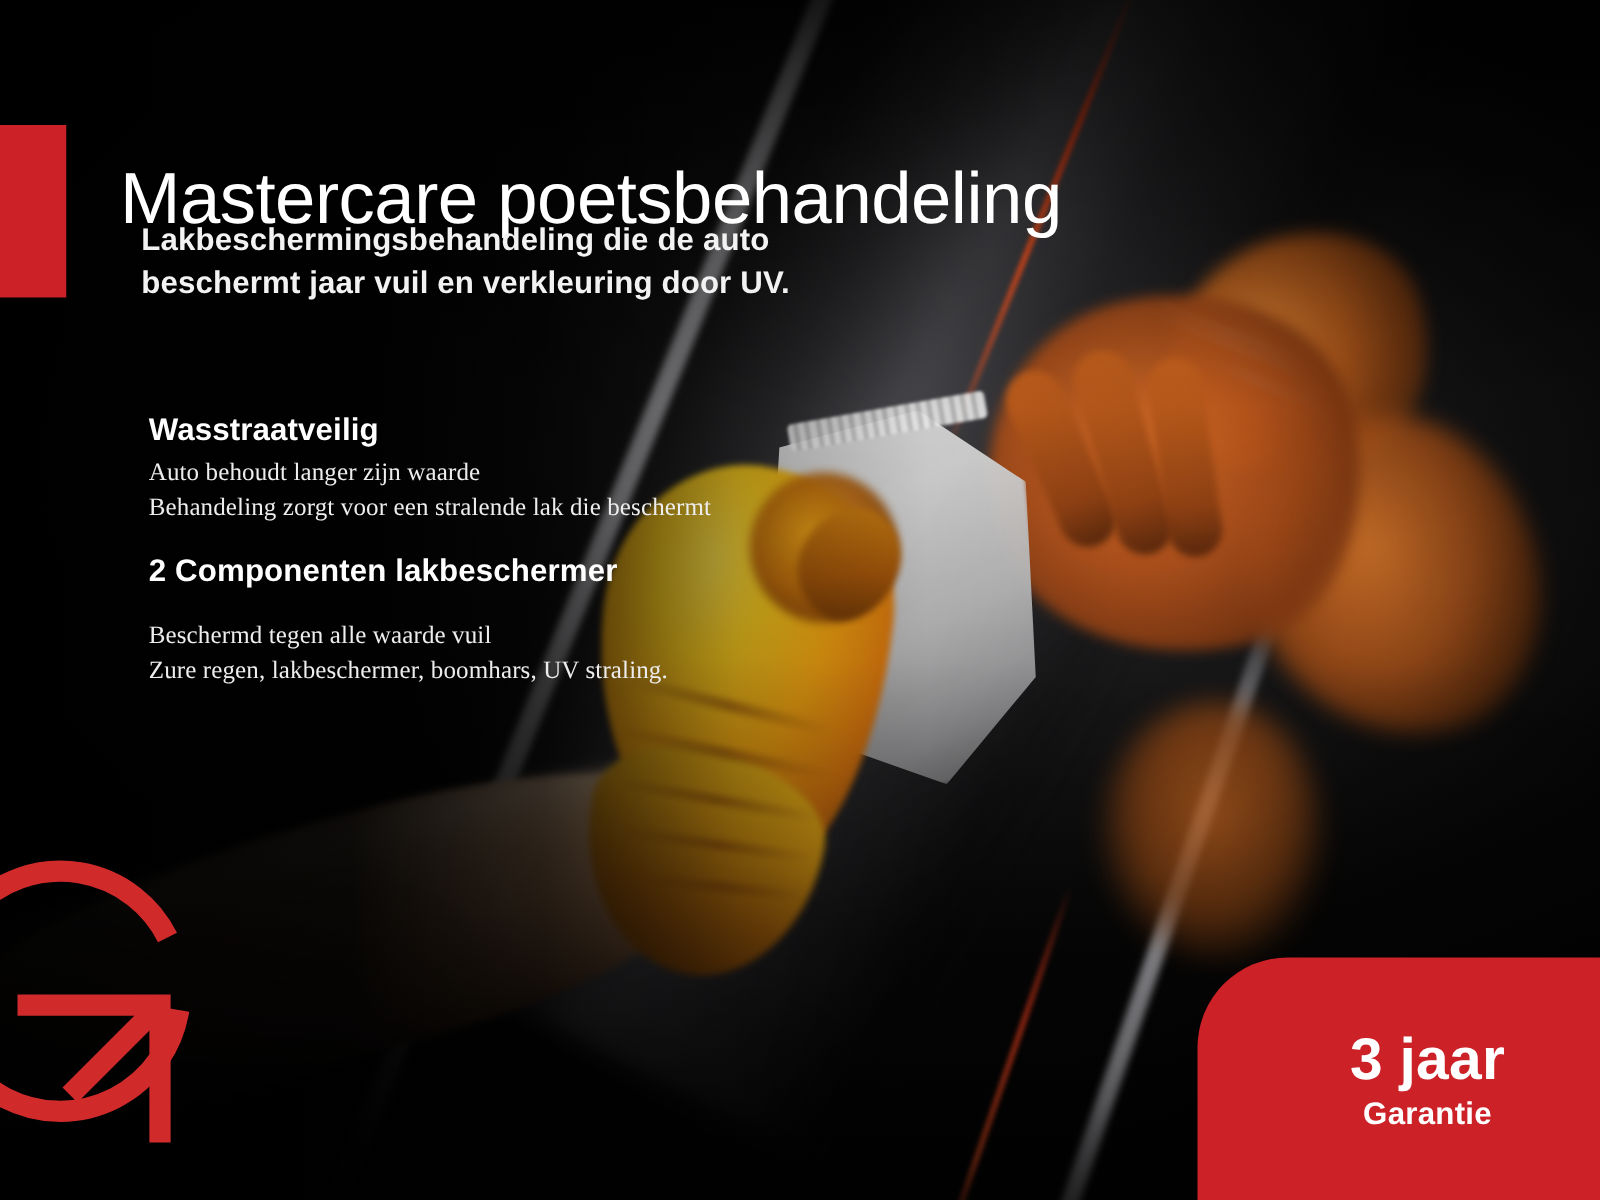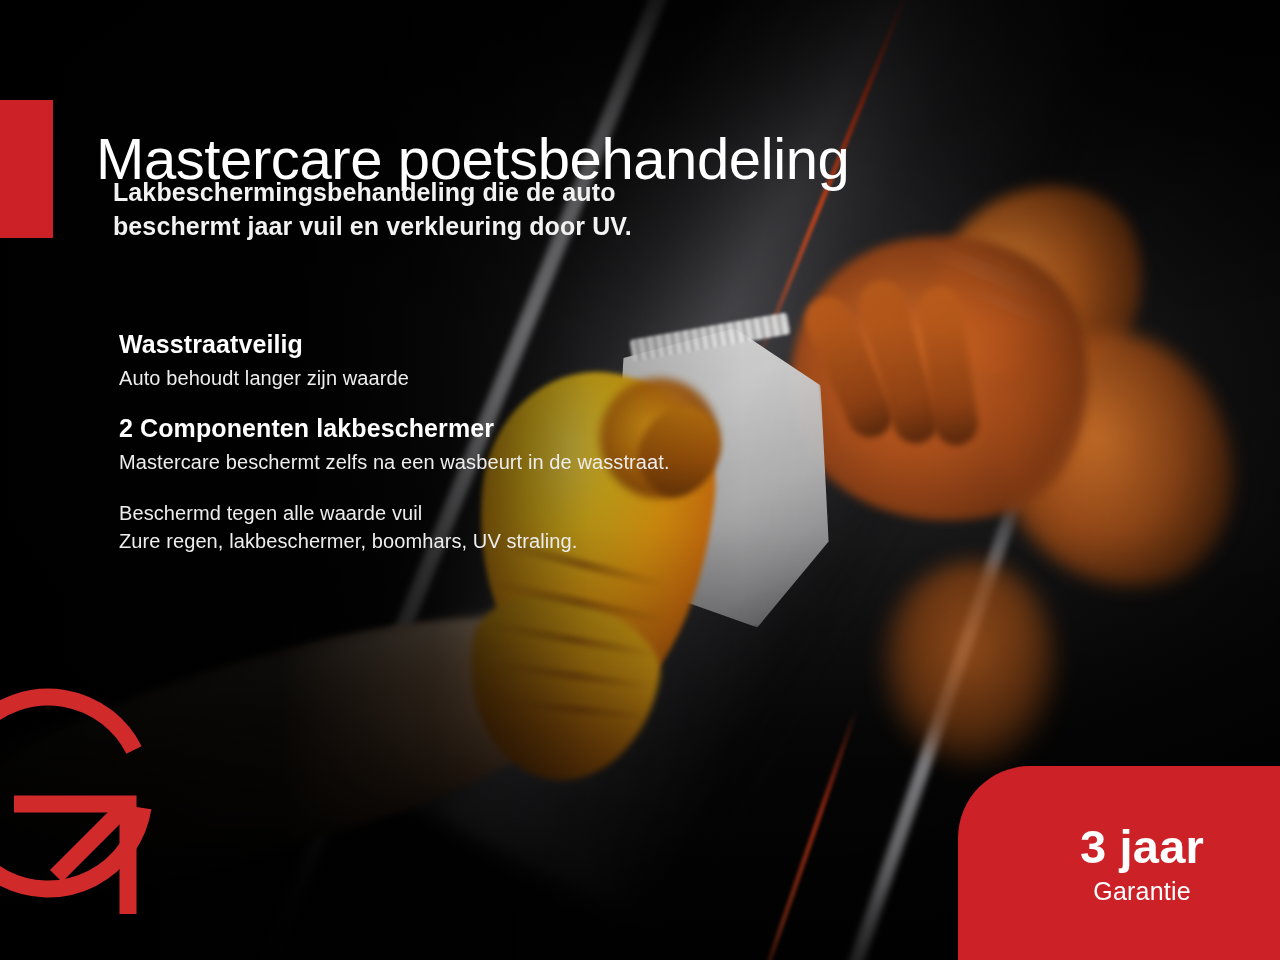--- a/index.html
+++ b/index.html
@@ -386,20 +386,21 @@
     color: #ffffff;
     letter-spacing: 0.1px;
     margin-bottom: 5px;
   }
   .feature-line {
     font-size: 20px;
     font-weight: 400;
     color: #ededed;
     line-height: 1.42;
     letter-spacing: 0.1px;
+    font-family: Liberation Serif, serif;
   }
 
   
   .logo {
     position: absolute;
     left: -62px;
     top: 676px;
     width: 250px;
     height: 250px;
   }
@@ -421,21 +422,21 @@
   .badge-main {
     font-size: 47px;
     font-weight: 700;
     color: #ffffff;
     letter-spacing: 0.2px;
     line-height: 1;
   }
   .badge-sub {
     margin-top: 9px;
     font-size: 25px;
-    font-weight: 400;
+    font-weight: 700;
     color: #ffffff;
     letter-spacing: 0.2px;
     line-height: 1;
   }
 </style>
 </head>
 <body>
 
 <div id="poster">
 
@@ -480,25 +481,25 @@
   <div class="subtitle">
     <div>Lakbeschermingsbehandeling die de auto</div>
     <div>beschermt jaar vuil en verkleuring door UV.</div>
   </div>
 
   <div class="features">
 
     <div class="feature">
       <div class="feature-title">Wasstraatveilig</div>
       <div class="feature-line">Auto behoudt langer zijn waarde</div>
+      <div class="feature-line">Behandeling zorgt voor een stralende lak die beschermt</div>
     </div>
 
     <div class="feature">
       <div class="feature-title">2 Componenten lakbeschermer</div>
-      <div class="feature-line">Mastercare beschermt zelfs na een wasbeurt in de wasstraat.</div>
     </div>
 
     <div class="feature">
       <div class="feature-line">Beschermd tegen alle waarde vuil</div>
       <div class="feature-line"> Zure regen, lakbeschermer, boomhars, UV straling.</div>
     </div>
 
   </div>
 
   <div class="logo">

